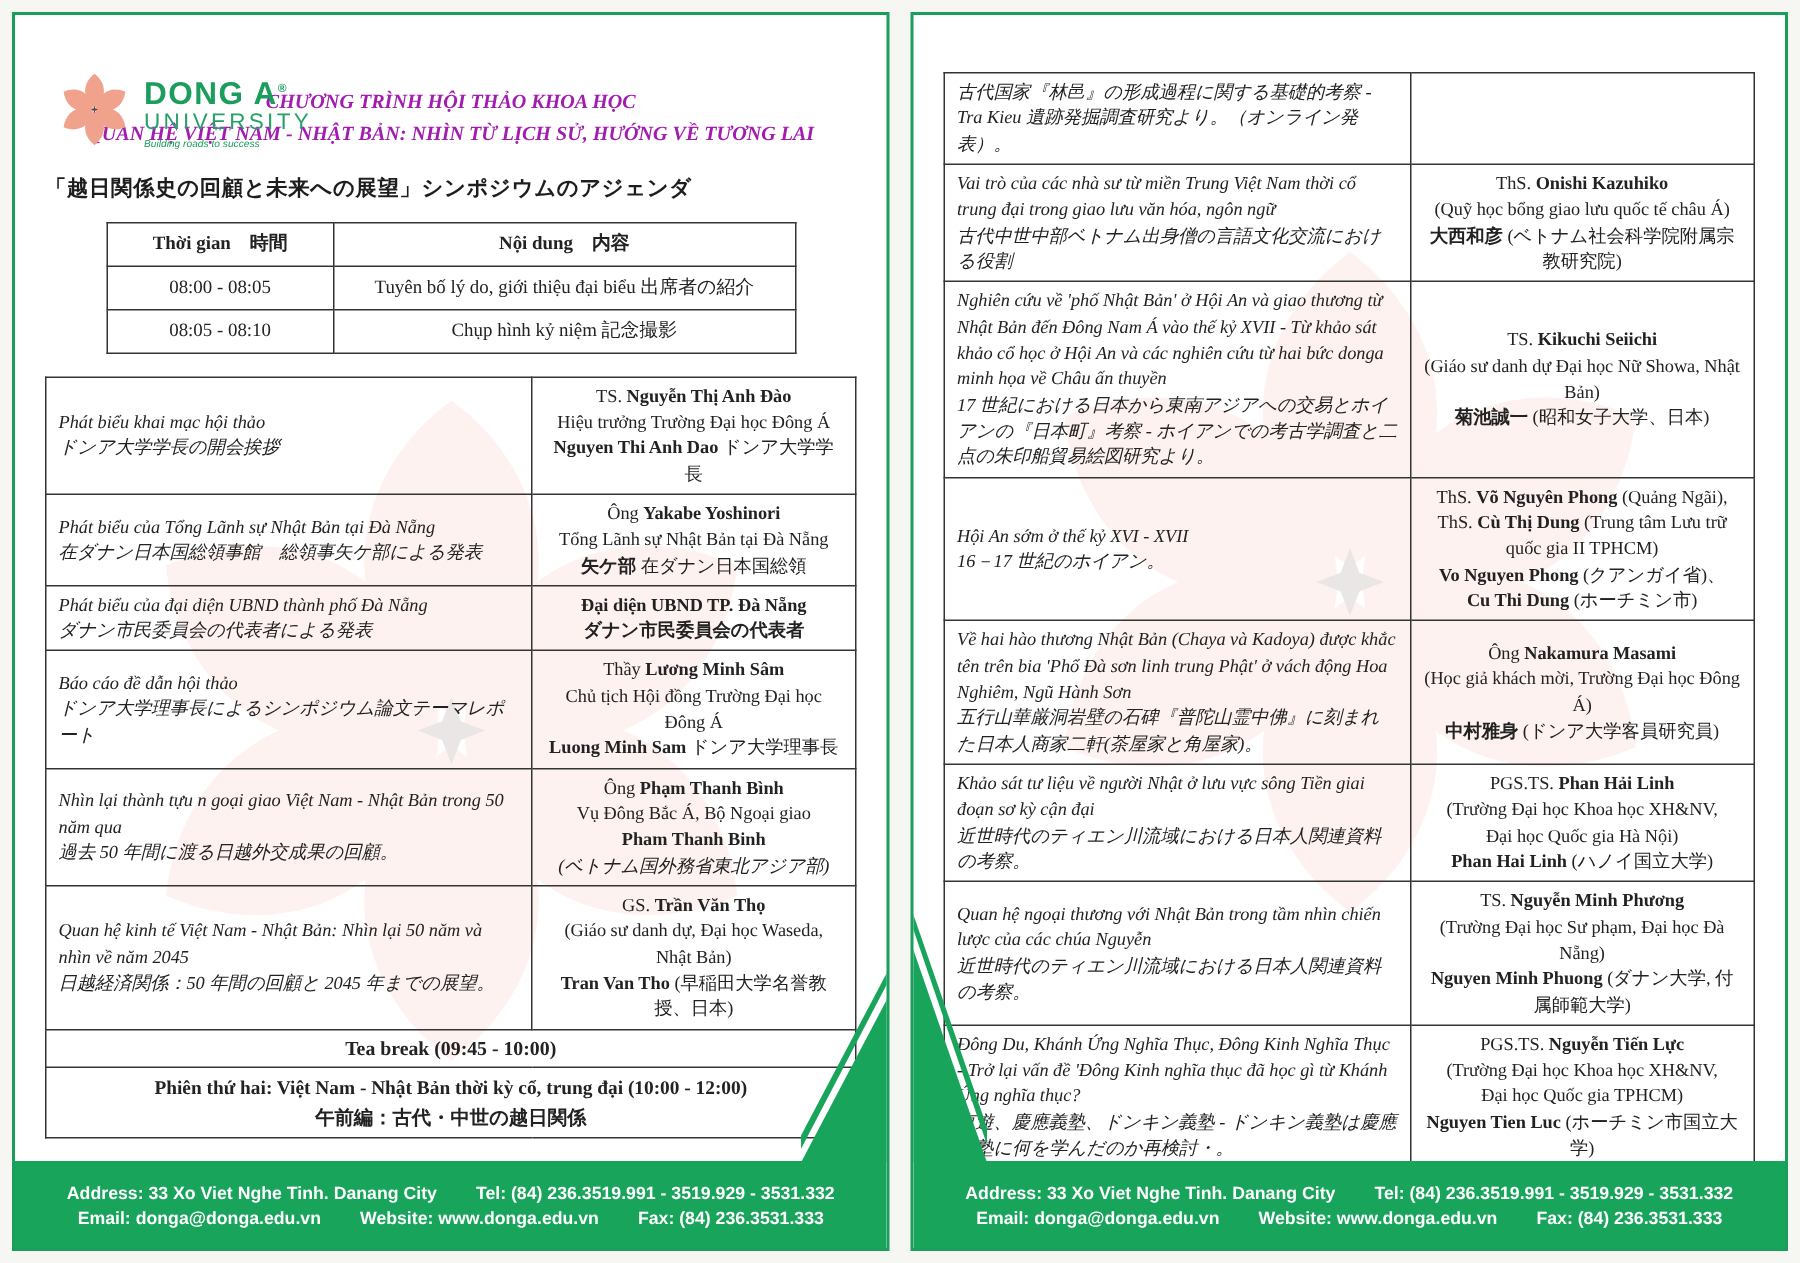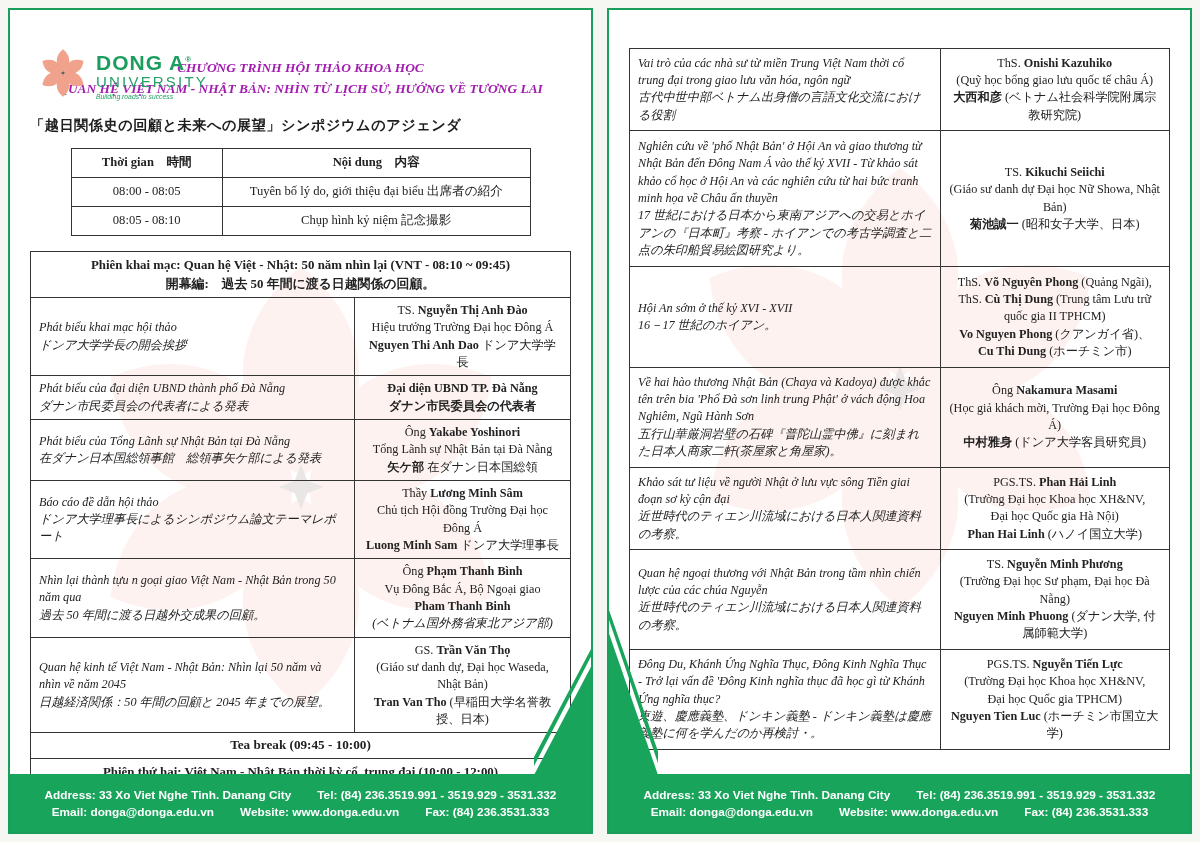--- a/index.html
+++ b/index.html
@@ -146,56 +146,50 @@
           </tr>
         </tbody>
       </table>
 
       <table class="program">
         <colgroup>
             <col class="topic-col">
             <col>
           </colgroup>
       <tbody>
-            <tr class="row-session">
-              <td colspan="2">
-                <div class="sess-vi">Phiên khai mạc: Quan hệ Việt - Nhật: 50 năm nhìn lại (VNT - 08:10 ~ 09:45)</div>
-                <div class="sess-ja">開幕編:　過去 50 年間に渡る日越関係の回顧。</div>
-              </td>
-            </tr>
             <tr>
               <td class="cell-topic">
                 <div class="t-line">Phát biểu khai mạc hội thảo</div>
                 <div class="t-line">ドンア大学学長の開会挨拶</div>
               </td>
               <td class="cell-pres">
                 <div class="p-line"><span>TS. </span><b>Nguyễn Thị Anh Đào</b></div>
                 <div class="p-line"><span>Hiệu trưởng Trường Đại học Đông Á</span></div>
                 <div class="p-line"><b>Nguyen Thi Anh Dao</b><span> ドンア大学学長</span></div>
               </td>
             </tr>
             <tr>
               <td class="cell-topic">
-                <div class="t-line">Phát biểu của đại diện UBND thành phố Đà Nẵng</div>
-                <div class="t-line">ダナン市民委員会の代表者による発表</div>
-              </td>
-              <td class="cell-pres">
-                <div class="p-line"><b>Đại diện UBND TP. Đà Nẵng</b></div>
-                <div class="p-line"><b>ダナン市民委員会の代表者</b></div>
-              </td>
-            </tr>
-            <tr>
-              <td class="cell-topic">
                 <div class="t-line">Phát biểu của Tổng Lãnh sự Nhật Bản tại Đà Nẵng</div>
                 <div class="t-line">在ダナン日本国総領事館　総領事矢ケ部による発表</div>
               </td>
               <td class="cell-pres">
                 <div class="p-line"><span>Ông </span><b>Yakabe Yoshinori</b></div>
                 <div class="p-line"><span>Tổng Lãnh sự Nhật Bản tại Đà Nẵng</span></div>
                 <div class="p-line"><b>矢ケ部</b><span> 在ダナン日本国総領</span></div>
+              </td>
+            </tr>
+            <tr>
+              <td class="cell-topic">
+                <div class="t-line">Phát biểu của đại diện UBND thành phố Đà Nẵng</div>
+                <div class="t-line">ダナン市民委員会の代表者による発表</div>
+              </td>
+              <td class="cell-pres">
+                <div class="p-line"><b>Đại diện UBND TP. Đà Nẵng</b></div>
+                <div class="p-line"><b>ダナン市民委員会の代表者</b></div>
               </td>
             </tr>
             <tr>
               <td class="cell-topic">
                 <div class="t-line">Báo cáo đề dẫn hội thảo</div>
                 <div class="t-line">ドンア大学理事長によるシンポジウム論文テーマレポート</div>
               </td>
               <td class="cell-pres">
                 <div class="p-line"><span>Thầy </span><b>Lương Minh Sâm</b></div>
                 <div class="p-line"><span>Chủ tịch Hội đồng Trường Đại học Đông Á</span></div>
@@ -263,32 +257,38 @@
 
     <div class="page-inner" style="padding-top:38px;">
       <table class="program">
         <colgroup>
             <col class="topic-col">
             <col>
           </colgroup>
       <tbody>
             <tr>
               <td class="cell-topic">
+                <div class="t-line">古代国家『林邑』の形成過程に関する基礎的考察 - Tra Kieu 遺跡発掘調査研究より。（オンライン発表）。</div>
+              </td>
+              <td class="cell-pres"></td>
+            </tr>
+            <tr>
+              <td class="cell-topic">
                 <div class="t-line">Vai trò của các nhà sư từ miền Trung Việt Nam thời cổ trung đại trong giao lưu văn hóa, ngôn ngữ</div>
                 <div class="t-line">古代中世中部ベトナム出身僧の言語文化交流における役割</div>
               </td>
               <td class="cell-pres">
                 <div class="p-line"><span>ThS. </span><b>Onishi Kazuhiko</b></div>
                 <div class="p-line"><span>(Quỹ học bổng giao lưu quốc tế châu Á)</span></div>
                 <div class="p-line"><b>大西和彦</b><span> (ベトナム社会科学院附属宗教研究院)</span></div>
               </td>
             </tr>
             <tr>
               <td class="cell-topic">
-                <div class="t-line">Nghiên cứu về 'phố Nhật Bản' ở Hội An và giao thương từ Nhật Bản đến Đông Nam Á vào thế kỷ XVII - Từ khảo sát khảo cổ học ở Hội An và các nghiên cứu từ hai bức tranh minh họa về Châu ấn thuyền</div>
+                <div class="t-line">Nghiên cứu về 'phố Nhật Bản' ở Hội An và giao thương từ Nhật Bản đến Đông Nam Á vào thế kỷ XVII - Từ khảo sát khảo cổ học ở Hội An và các nghiên cứu từ hai bức donga minh họa về Châu ấn thuyền</div>
                 <div class="t-line">17 世紀における日本から東南アジアへの交易とホイアンの『日本町』考察 - ホイアンでの考古学調査と二点の朱印船貿易絵図研究より。</div>
               </td>
               <td class="cell-pres">
                 <div class="p-line"><span>TS. </span><b>Kikuchi Seiichi</b></div>
                 <div class="p-line"><span>(Giáo sư danh dự Đại học Nữ Showa, Nhật Bản)</span></div>
                 <div class="p-line"><b>菊池誠一</b><span> (昭和女子大学、日本)</span></div>
               </td>
             </tr>
             <tr>
               <td class="cell-topic">

